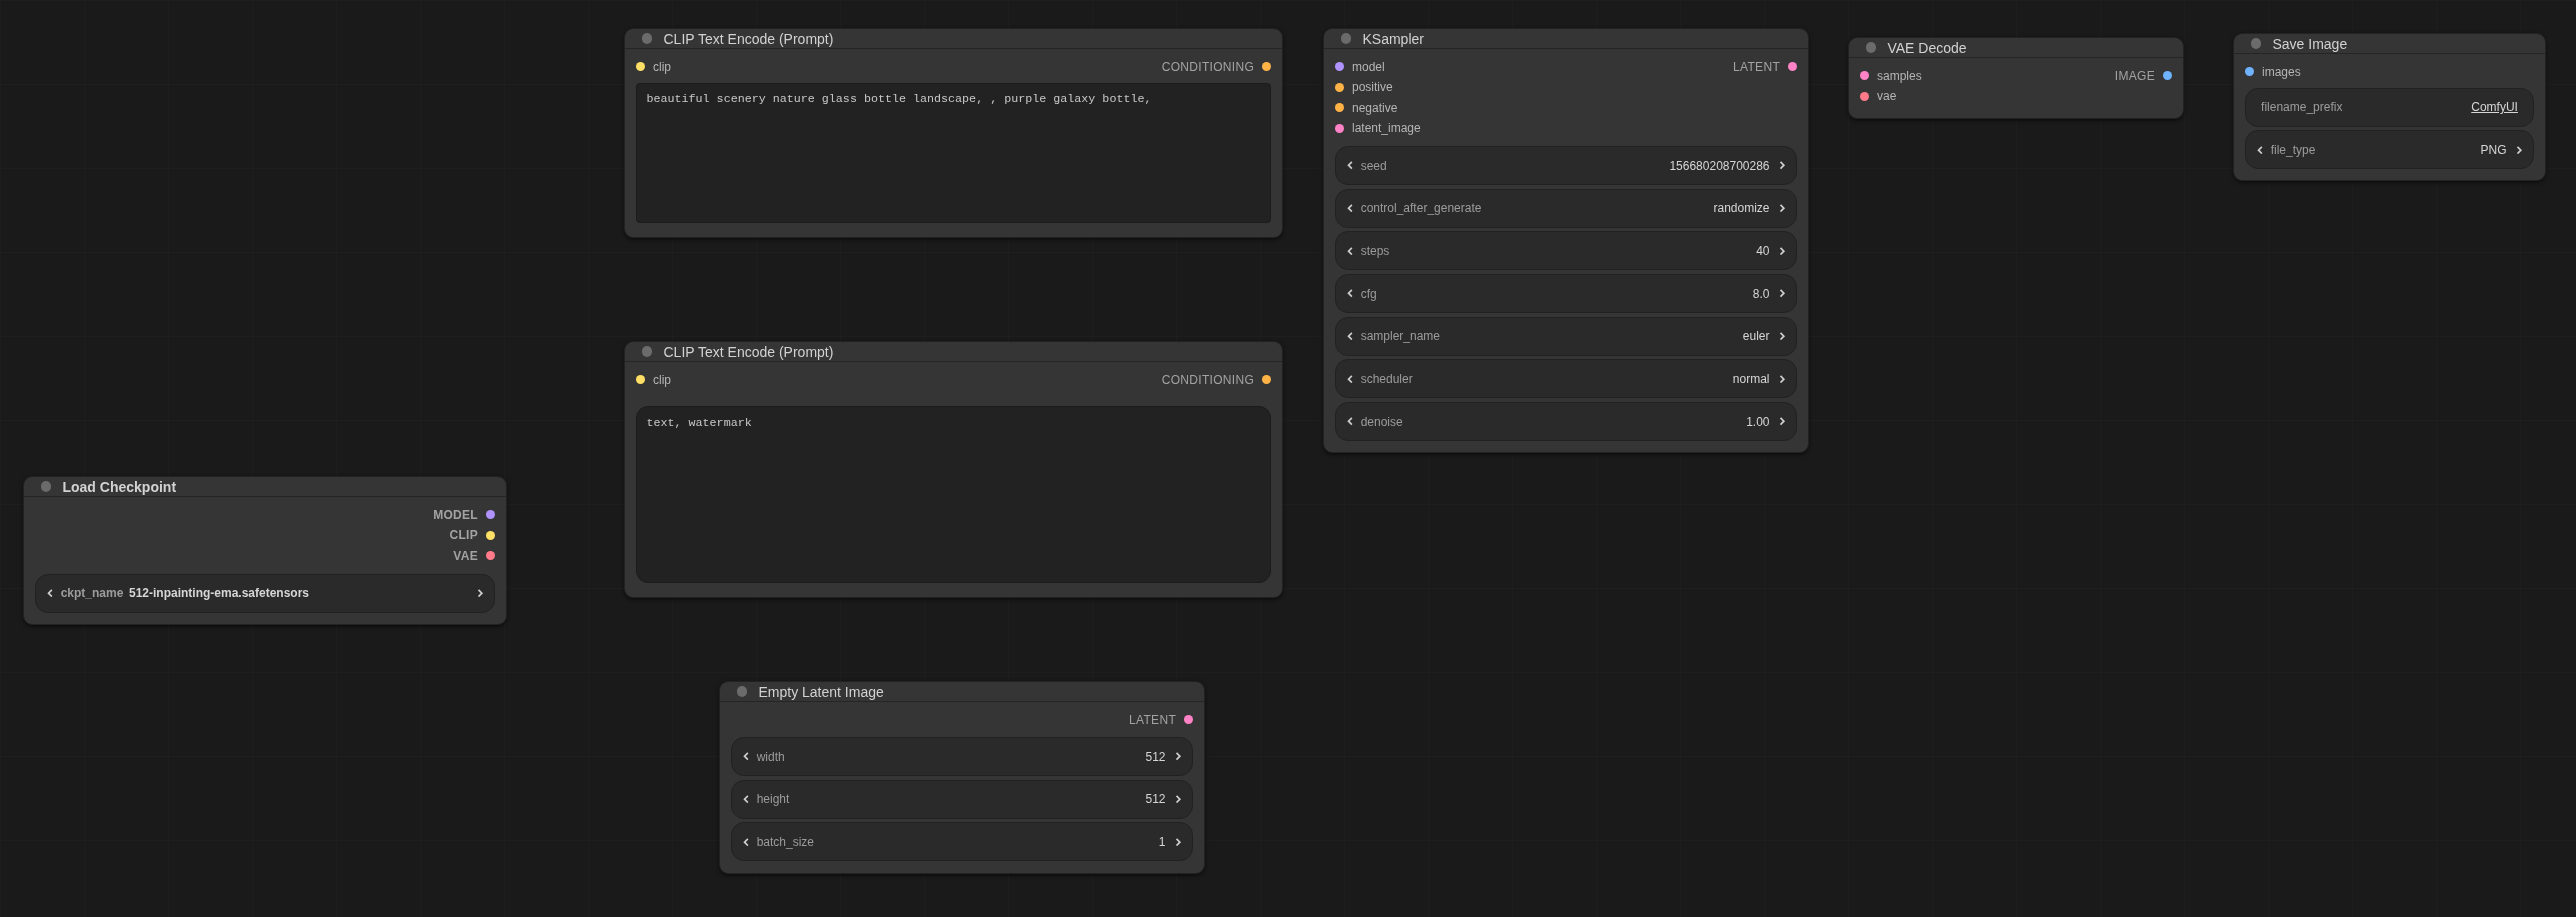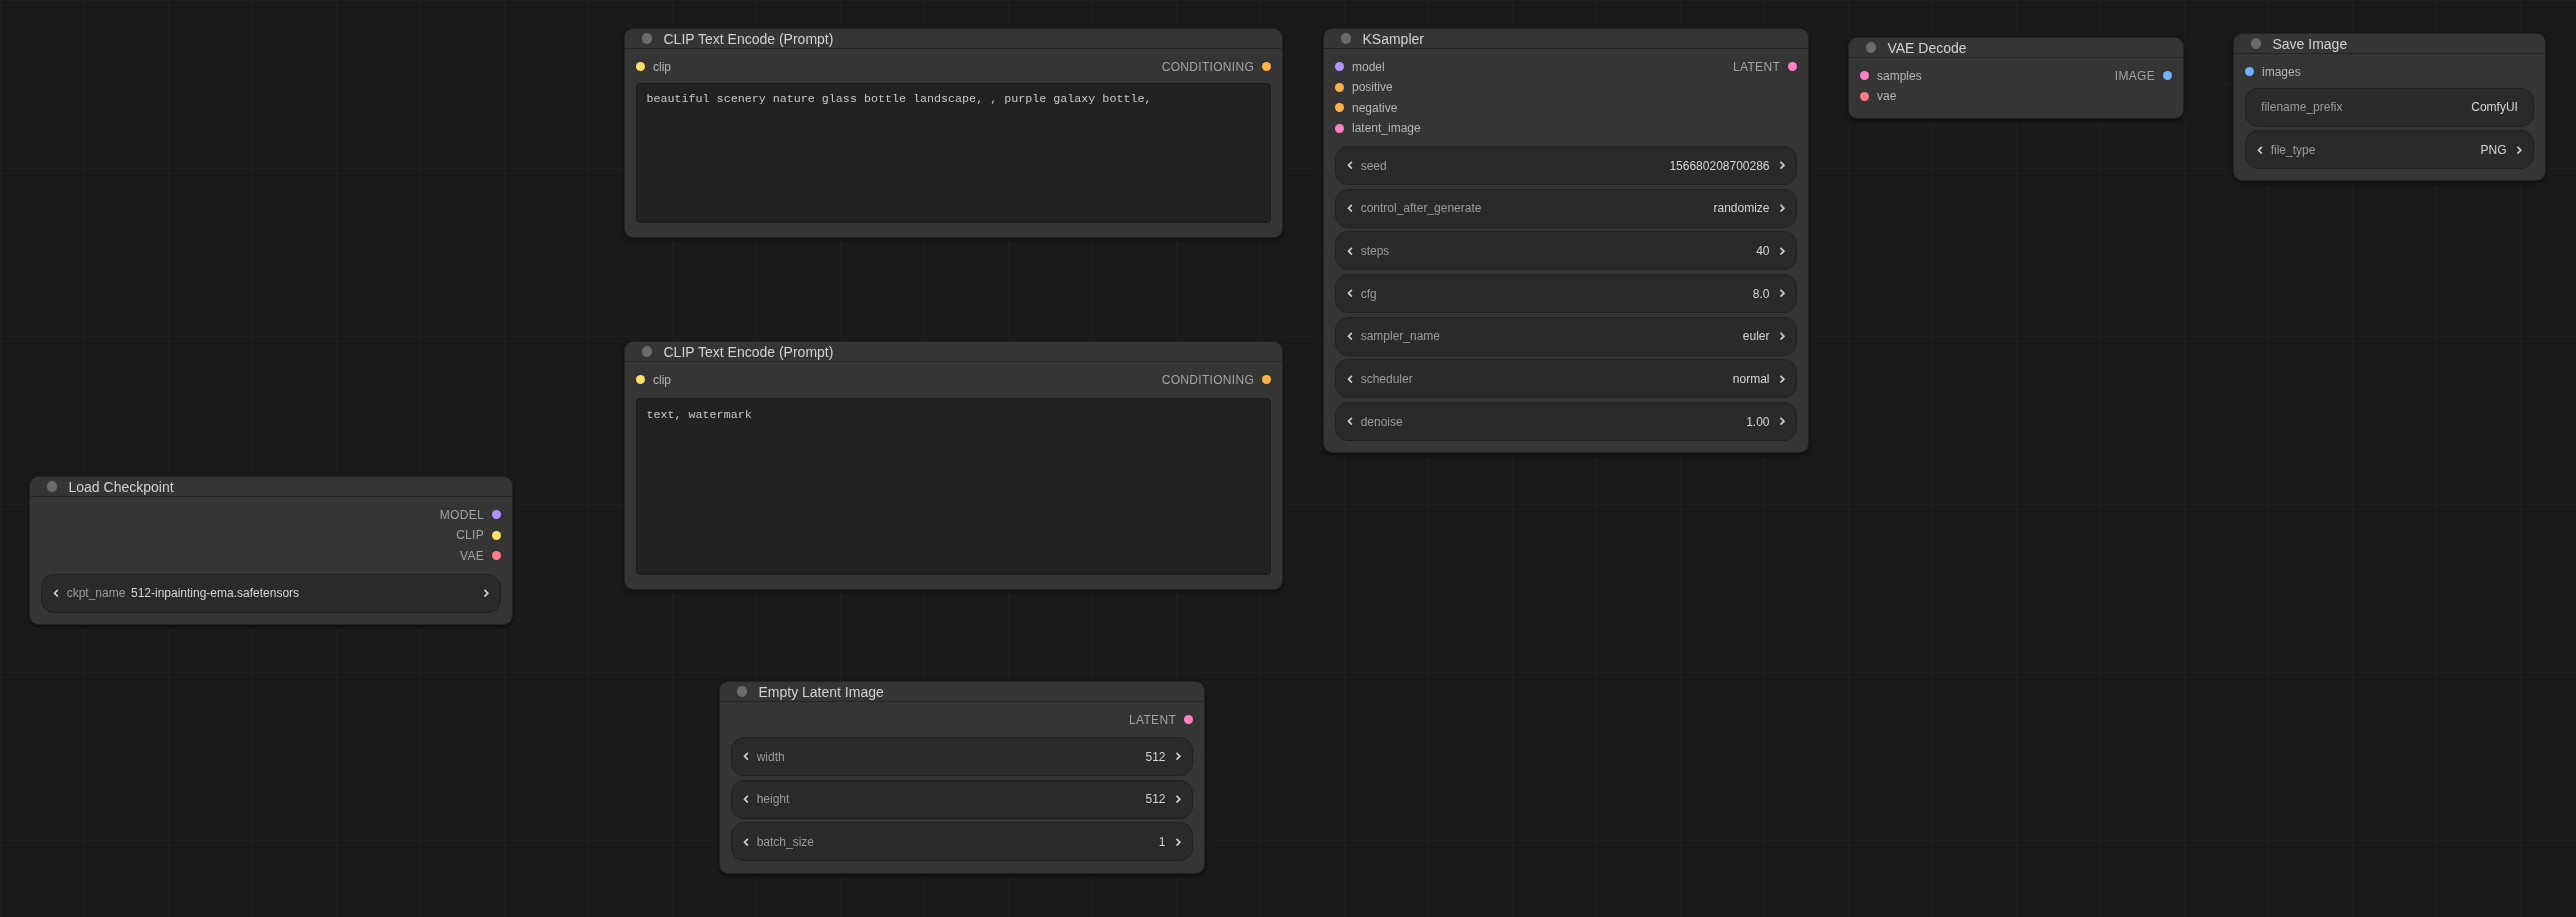--- a/index.html
+++ b/index.html
@@ -119,21 +119,21 @@
     white-space: nowrap;
     overflow: hidden;
   }
   .outputs-only .io-row { justify-content: flex-end; }
 </style>
 </head>
 <body>
 
 <div class="canvas" style="transform: scale(1);">
 
-  <div class="node" style="left:29px; top:476px; width:484px;">
+  <div class="node" style="left:23px; top:476px; width:484px;font-weight:bold;">
     <div class="node-header">
       <div class="header-dot"></div>
       <div class="node-title">Load Checkpoint</div>
     </div>
     <div class="node-body outputs-only">
       <div class="io-row">
         <div class="io-right">
           <span class="io-label-out">MODEL</span>
           <span class="port" style="background:#b193ff"></span>
         </div>
@@ -196,21 +196,21 @@
       <div class="io-row">
         <div class="io-left">
           <span class="port" style="background:#ffe066"></span>
           <span class="io-label">clip</span>
         </div>
         <div class="io-right">
           <span class="io-label-out">CONDITIONING</span>
           <span class="port" style="background:#ffb347"></span>
         </div>
       </div>
-      <textarea class="textarea" style="height: 177px; margin-top: 8px;">text, watermark</textarea>
+      <textarea class="textarea" style="height: 177px; margin-top: 16px; border-radius: 12px;">text, watermark</textarea>
     </div>
   </div>
 
   <div class="node" style="left:719px; top:681px; width:486px;">
     <div class="node-header">
       <div class="header-dot"></div>
       <div class="node-title">Empty Latent Image</div>
     </div>
     <div class="node-body">
       <div class="io-row">
@@ -432,21 +432,21 @@
     </div>
     <div class="node-body">
       <div class="io-row">
         <div class="io-left">
           <span class="port" style="background:#6fb3ff"></span>
           <span class="io-label">images</span>
         </div>
       </div>
       <div class="widget-row" style="margin-top:5.6px;">
         <span class="w-label" style="padding-left:9.3px;">filename_prefix</span>
-        <span class="w-value" style="padding-right:9.3px;">ComfyUI</span>
+        <span class="w-value" style="padding-right:9.3px;text-decoration:underline;">ComfyUI</span>
       </div>
       <div class="widget-row">
         <span class="w-arrow">
             <svg viewBox="0 0 10 10">
               <path d="M7 1 L3 5 L7 9" fill="none" stroke="#cfcfcf" stroke-width="2"></path>
             </svg>
           </span>
         <span class="w-label">file_type</span>
         <span class="w-value">PNG</span>
         <span class="w-arrow">

